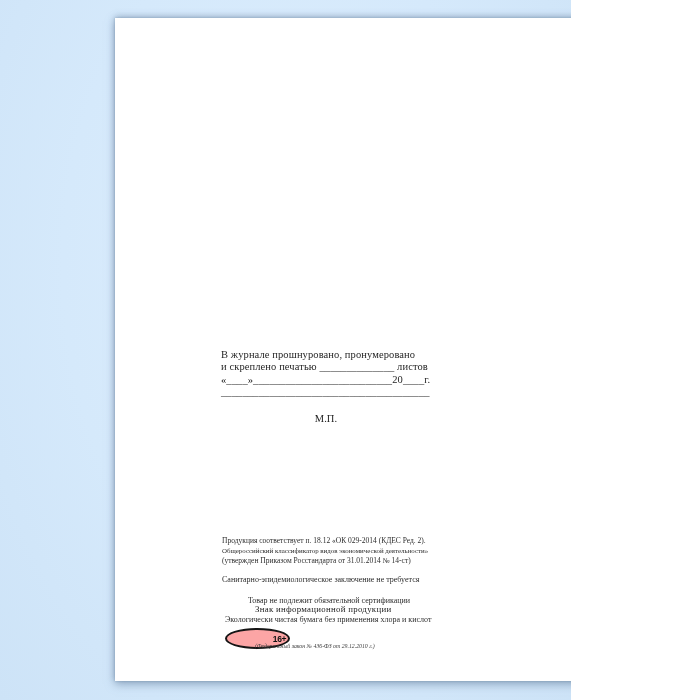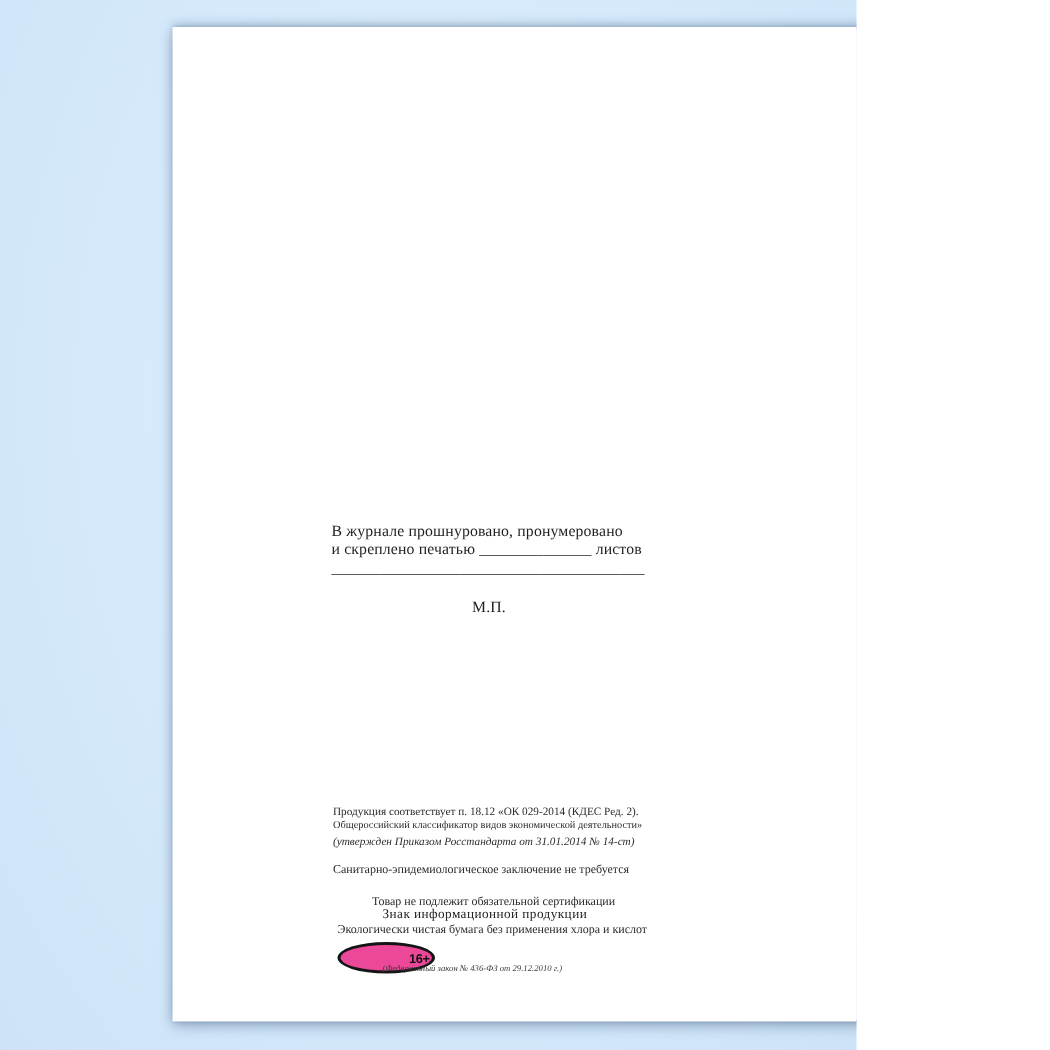--- a/index.html
+++ b/index.html
@@ -40,35 +40,35 @@
     text-align: center;
     padding-right: 2px;
     font-size: 10.5px;
   }
 
   
   .compliance { position: absolute; left: 107px; color: #2c2c2c; }
   .comp-par { top: 518px; line-height: 9.8px; }
   .comp-par .l1 { font-size: 7.5px; white-space: nowrap; }
   .comp-par .l2 { font-size: 6.9px; white-space: nowrap; }
-  .comp-par .l3 { font-size: 7.5px; font-style: italic; white-space: nowrap; }
+  .comp-par .l3 { font-size: 7.5px; white-space: nowrap; }
   .comp-sanitary { top: 557px; font-size: 8px; white-space: nowrap; }
   .comp-cert { top: 578px; font-size: 8px; white-space: nowrap; padding-left: 2px; margin-left: 24px; }
   .comp-eco { top: 597px; font-size: 8px; white-space: nowrap; padding-left: 3px; }
 
   
   .age-badge {
     position: absolute;
     left: 110px;
     top: 610px;
     width: 17px;
     height: 17px;
     border: 2px solid #151515;
     border-radius: 50%;
-    background: #ec4899;
+    background: #fca5a5;
     color: #111111;
     font-size: 8.5px;
     font-weight: bold;
     font-family: "Liberation Sans", sans-serif;
     display: flex;
     align-items: center;
     justify-content: center;
     letter-spacing: -0.3px;
     padding-left: 44px;
   }
@@ -93,20 +93,21 @@
 </style>
 </head>
 <body>
 
 <div class="stage">
   <div class="paper">
 
     <div class="binding-block">
       <div class="bind-line">В журнале прошнуровано, пронумеровано</div>
       <div class="bind-line">и скреплено печатью ______________ листов</div>
+      <div class="bind-line">«____»__________________________20____г.</div>
       <div class="bind-line">_______________________________________</div>
       <div class="stamp-label">М.П.</div>
     </div>
 
     <div class="compliance comp-par">
       <div class="l1">Продукция соответствует п. 18.12 «ОК 029-2014 (КДЕС Ред. 2).</div>
       <div class="l2">Общероссийский классификатор видов экономической деятельности»</div>
       <div class="l3">(утвержден Приказом Росстандарта от 31.01.2014 № 14-ст)</div>
     </div>
 

